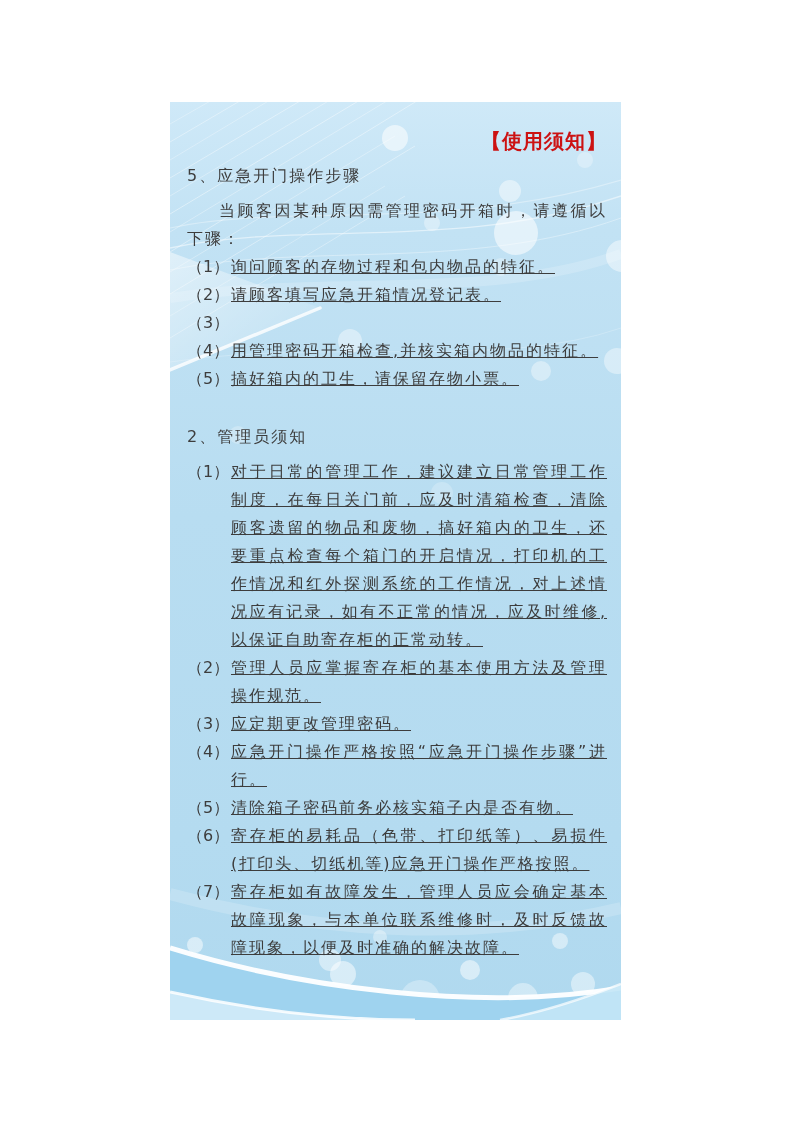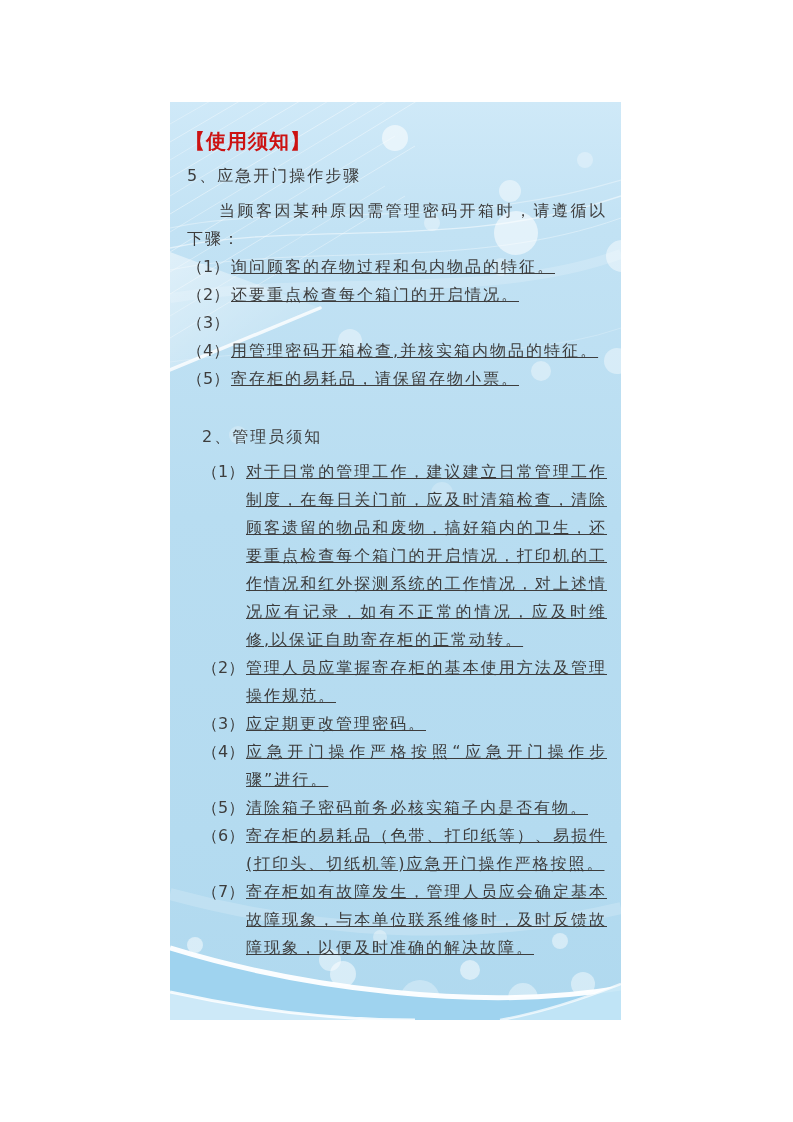--- a/index.html
+++ b/index.html
@@ -23,28 +23,28 @@
   }
   .decor{position:absolute;left:0;top:0;width:451px;height:918px;display:block;pointer-events:none;}
   .content{
     position:relative;z-index:2;
     padding:26px 14px 0 17px;
     font-size:16px;line-height:28px;letter-spacing:2px;
     color:var(--text);
   }
   .title{
     font-size:20px;font-weight:bold;color:var(--title-red);
-    line-height:26px;letter-spacing:1px;margin:0 0 8px -2px;
+    line-height:26px;letter-spacing:1px;margin:0 0 8px -2px;text-align:right;
   }
   .heading{margin-bottom:7px;}
   .intro{text-indent:2em;text-align:justify;}
   .item{display:flex;}
   .num{flex:0 0 44px;letter-spacing:0;white-space:nowrap;}
   .txt{flex:1;text-align:justify;text-decoration:underline;}
-  .section + .section{margin-top:30px;margin-left:15px;}
+  .section + .section{margin-top:30px;}
 </style>
 </head>
 <body>
 
 <div class="panel">
 
   <svg class="decor" viewBox="0 0 451 918" preserveAspectRatio="none">
     <defs>
       <linearGradient id="wedgeGrad" x1="0" y1="0" x2="1" y2="1">
         <stop offset="0" stop-color="#ffffff" stop-opacity="0.65"></stop>
@@ -122,32 +122,32 @@
     <div id="sections">
         <div class="section">
           <div class="heading">5、应急开门操作步骤</div>
           <div class="intro">当顾客因某种原因需管理密码开箱时，请遵循以下骤：</div>
           <div class="item">
             <span class="num">（1）</span>
             <span class="txt">询问顾客的存物过程和包内物品的特征。</span>
           </div>
           <div class="item">
             <span class="num">（2）</span>
-            <span class="txt">还要重点检查每个箱门的开启情况。</span>
+            <span class="txt">请顾客填写应急开箱情况登记表。</span>
           </div>
           <div class="item">
             <span class="num">（3）</span>
           </div>
           <div class="item">
             <span class="num">（4）</span>
             <span class="txt">用管理密码开箱检查,并核实箱内物品的特征。</span>
           </div>
           <div class="item">
             <span class="num">（5）</span>
-            <span class="txt">寄存柜的易耗品，请保留存物小票。</span>
+            <span class="txt">搞好箱内的卫生，请保留存物小票。</span>
           </div>
         </div>
         <div class="section">
           <div class="heading">2、管理员须知</div>
           <div class="item">
             <span class="num">（1）</span>
             <span class="txt">对于日常的管理工作，建议建立日常管理工作制度，在每日关门前，应及时清箱检查，清除顾客遗留的物品和废物，搞好箱内的卫生，还要重点检查每个箱门的开启情况，打印机的工作情况和红外探测系统的工作情况，对上述情况应有记录，如有不正常的情况，应及时维修,以保证自助寄存柜的正常动转。</span>
           </div>
           <div class="item">
             <span class="num">（2）</span>

